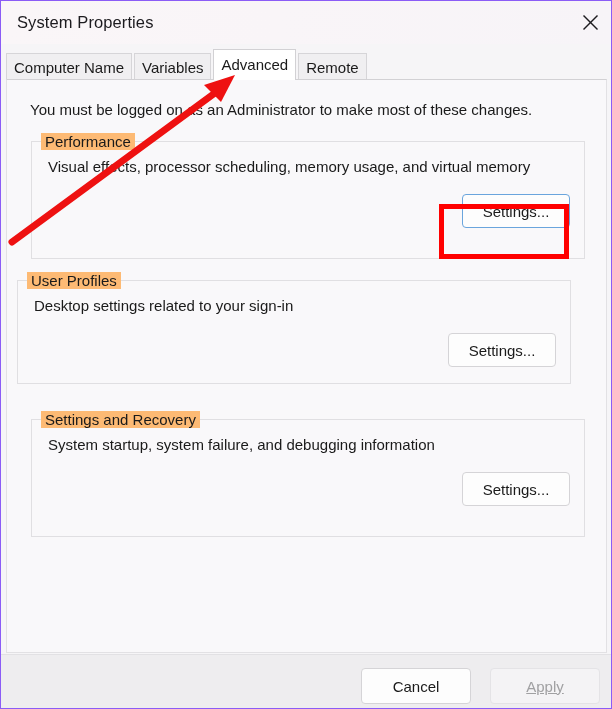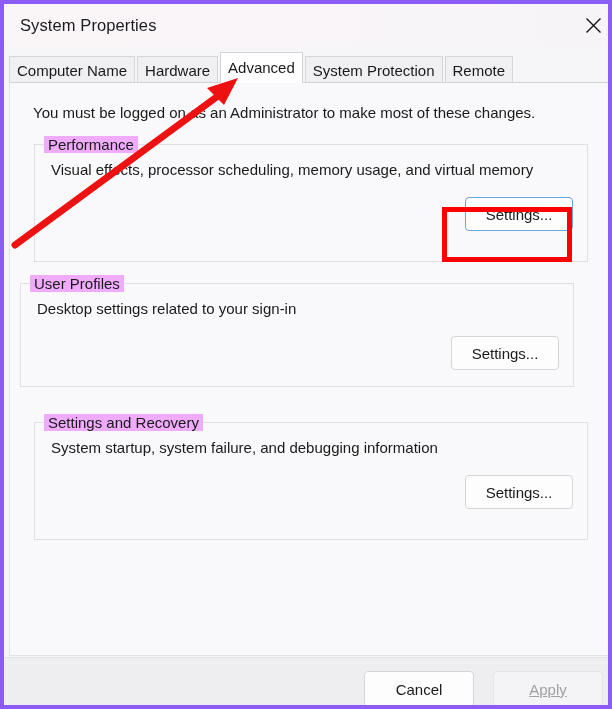--- a/index.html
+++ b/index.html
@@ -14,21 +14,21 @@
     -webkit-font-smoothing: antialiased;
     overflow: hidden;
   }
 
   #dialog {
     position: relative;
     width: 612px;
     height: 709px;
     box-sizing: border-box;
     background: #f6f5f7;
-    border: 4px solid #8b5cf6;
+    border: 1px solid #8b5cf6;
     overflow: hidden;
   }
 
   
   #titlebar {
     position: absolute;
     left: 0; top: 0;
     width: 612px;
     height: 43px;
     background: linear-gradient(to right, #faf6f8 0%, #f9f5f8 45%, #f7f4f8 100%);
@@ -123,21 +123,21 @@
     position: absolute;
     box-sizing: border-box;
     border: 1px solid #e0dfe2;
     background: transparent;
   }
   .group-legend {
     position: absolute;
     top: -9px;
     left: 9px;
     padding: 0 4px;
-    background: #f0abfc;
+    background: #fdba74;
     font-size: 15px;
     color: #1a1a1a;
     white-space: nowrap;
   }
   .group-desc {
     position: absolute;
     left: 16px;
     top: 16px;
     font-size: 15px;
     color: #1a1a1a;
@@ -248,23 +248,22 @@
       <svg width="17" height="17" viewBox="0 0 17 17" aria-hidden="true">
         <line x1="1.5" y1="1.5" x2="15.5" y2="15.5" stroke="#1c1b1f" stroke-width="1.4"></line>
         <line x1="15.5" y1="1.5" x2="1.5" y2="15.5" stroke="#1c1b1f" stroke-width="1.4"></line>
       </svg>
     </div>
   </div>
 
   <div id="tabstrip">
     <div id="tablist">
       <div class="tab">Computer Name</div>
-      <div class="tab">Hardware</div>
+      <div class="tab">Variables</div>
       <div class="tab selected">Advanced</div>
-      <div class="tab">System Protection</div>
       <div class="tab">Remote</div>
     </div>
   </div>
 
   <div id="tabpage">
 
     <div id="admin-note">You must be logged on as an Administrator to make most of these changes.</div>
 
     <div class="groupbox" id="group-performance">
       <div class="group-legend">Performance</div>

